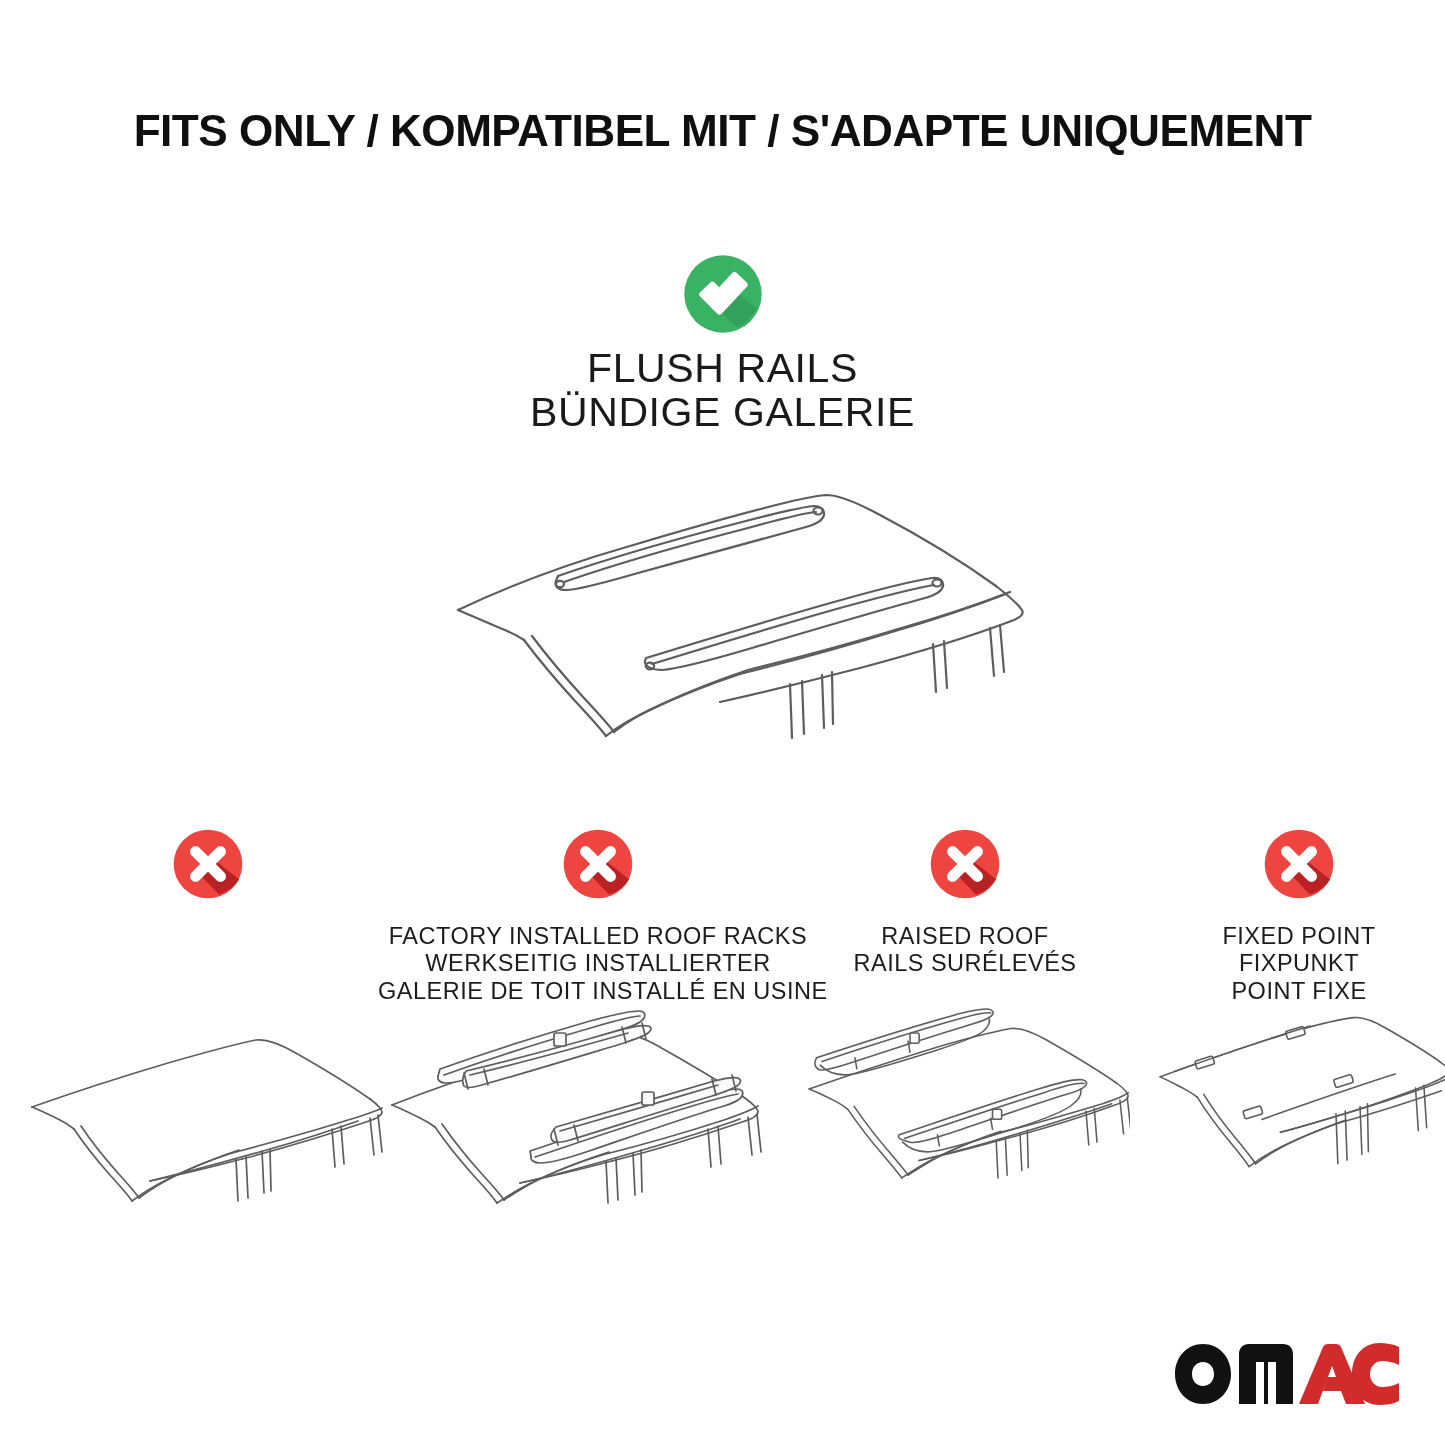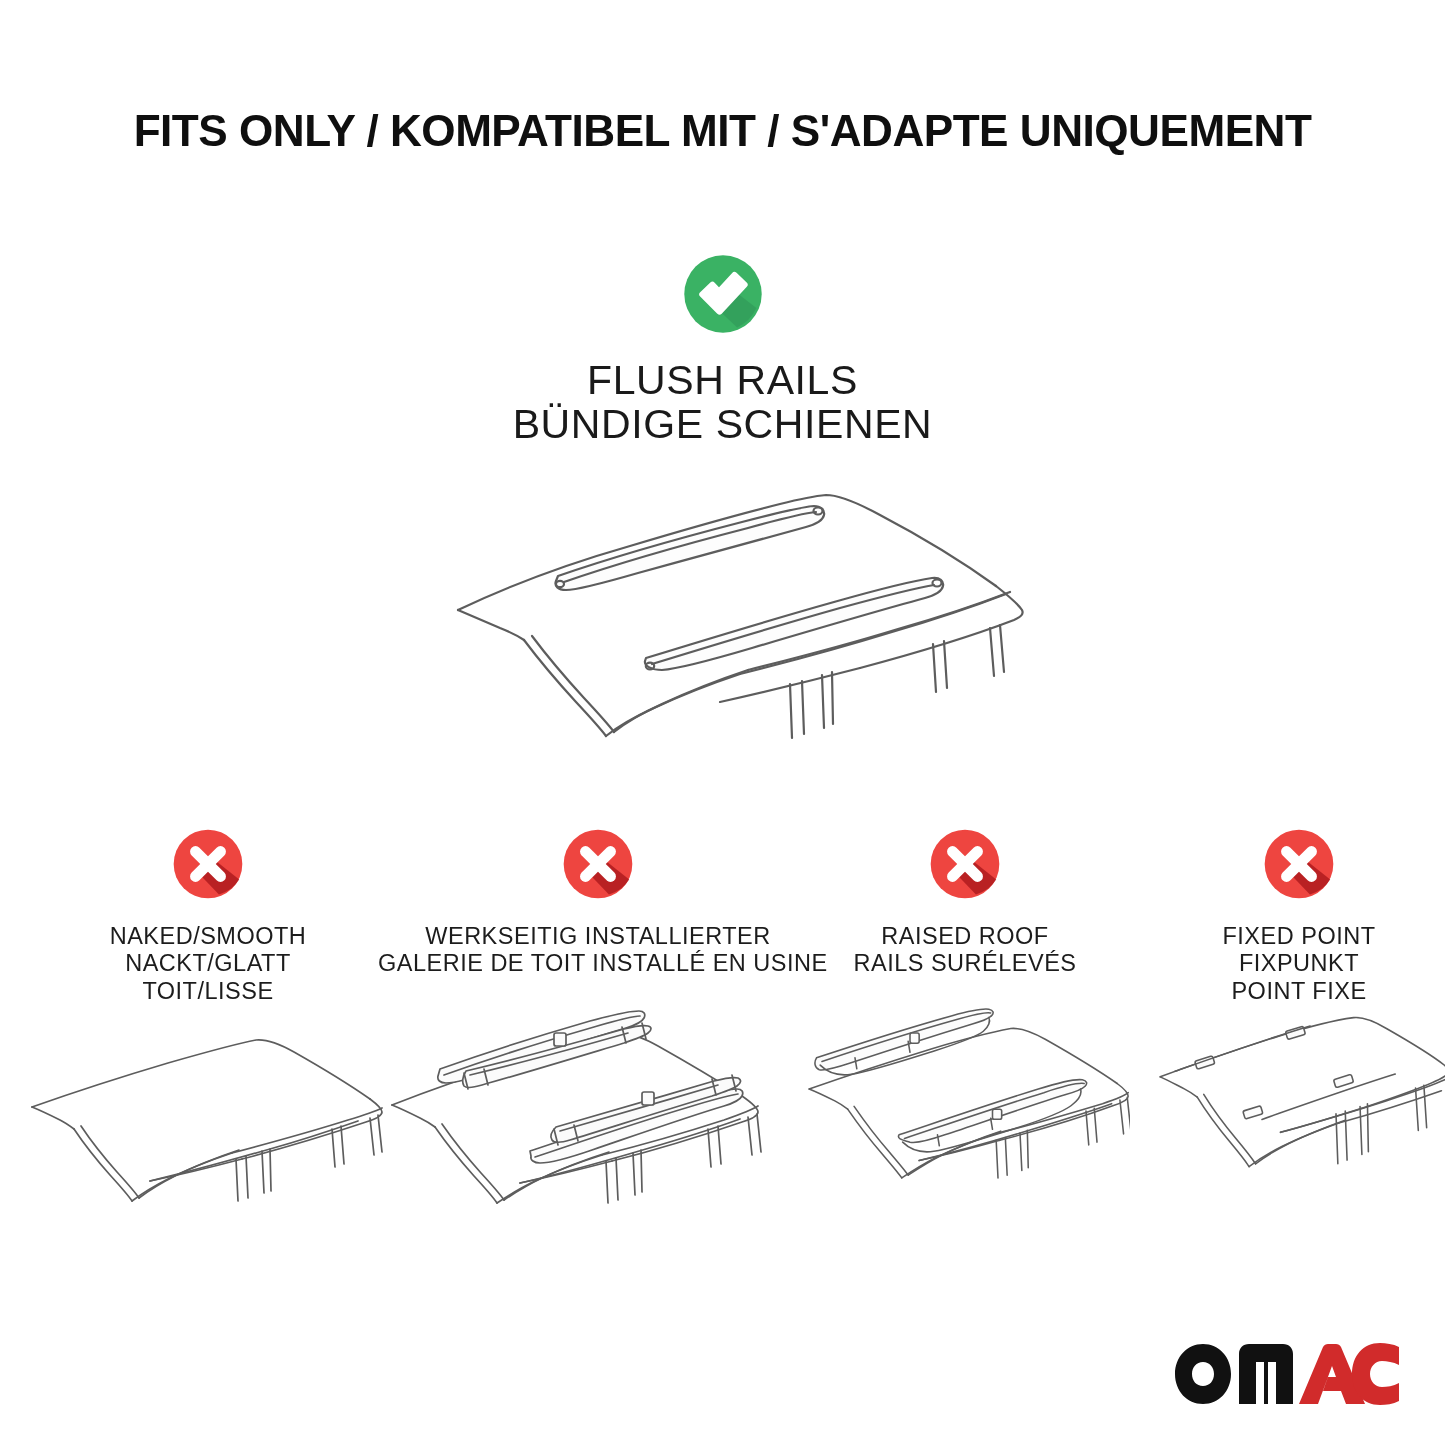--- a/index.html
+++ b/index.html
@@ -42,21 +42,21 @@
   }
   .badge {
     width: 88px;
     height: 88px;
     display: inline-block;
     position: relative;
   }
   .badge svg { display: block; width: 88px; height: 88px; }
 
   .featured-labels {
-    margin-top: 16px;
+    margin-top: 4px;
     font-family: "Liberation Sans", sans-serif;
     font-weight: 300;
     font-size: 41px;
     line-height: 1.08;
     letter-spacing: 0.6px;
     color: #1a1a1a;
   }
   .featured-labels div { white-space: nowrap; }
 
   
@@ -135,21 +135,21 @@
   <span class="badge">
     <svg viewBox="0 0 100 100" xmlns="http://www.w3.org/2000/svg">
       <circle cx="50" cy="50" r="44" fill="#3AB264"></circle>
       <path d="M53 39 L88 66 A44 44 0 0 1 66 88 L34 58 Z" fill="#2E9455" opacity="0.55"></path>
       <path d="M26.5 50.5 L38 39.5 L45.5 47.5 L63 28.5 L74.5 39.5 L46 70 Z" fill="#ffffff" stroke="#ffffff" stroke-width="7" stroke-linejoin="round"></path>
     </svg>
   </span>
 
   <div class="featured-labels">
     <div>FLUSH RAILS</div>
-    <div>BÜNDIGE SCHIENEN</div>
+    <div>BÜNDIGE GALERIE</div>
   </div>
 </div>
 
 <div class="featured-art">
   <svg viewBox="0 0 600 300" xmlns="http://www.w3.org/2000/svg">
     <g fill="none" stroke="#5d5d5d" stroke-width="2.2" stroke-linecap="round" stroke-linejoin="round">
 
       <path d="M18 140 C 60 120 120 96 190 76 C 250 58 300 44 340 34 C 360 29 375 26 386 25
                C 400 25 418 33 440 45 C 480 66 520 90 556 116"></path>
       <path d="M556 116 C 570 127 578 134 582 140 C 584 144 581 147 574 150
@@ -201,25 +201,20 @@
       <span class="badge">
         <svg viewBox="0 0 100 100" xmlns="http://www.w3.org/2000/svg">
           <circle cx="50" cy="50" r="44" fill="#EE4540"></circle>
           <path d="M55 42 L90 70 A44 44 0 0 1 64 89 L36 60 Z" fill="#AF1B1E" opacity="0.85"></path>
           <g stroke="#ffffff" stroke-width="14" stroke-linecap="round">
             <line x1="34" y1="34" x2="66" y2="66"></line>
             <line x1="66" y1="34" x2="34" y2="66"></line>
           </g>
         </svg>
       </span>
-    </div>
-    <div class="col-labels">
-      <div>NAKED/SMOOTH</div>
-      <div>NACKT/GLATT</div>
-      <div>TOIT/LISSE</div>
     </div>
     <div class="col-art">
       <svg viewBox="0 0 380 230" xmlns="http://www.w3.org/2000/svg">
         <g fill="none" stroke="#5d5d5d" stroke-width="1.7" stroke-linecap="round" stroke-linejoin="round">
           <path d="M14 96 C 48 84 96 68 150 52 C 192 40 222 32 238 29 C 248 28 260 32 276 41
                    C 306 58 332 74 352 88"></path>
           <path d="M352 88 C 360 94 364 98 364 101 C 364 105 358 108 348 111
                    C 318 121 270 136 224 148"></path>
           <path d="M224 148 C 190 157 156 165 132 170"></path>
           <path d="M14 96 C 24 100 34 105 42 109 C 48 112 52 115 56 118"></path>
@@ -250,20 +245,21 @@
           <circle cx="50" cy="50" r="44" fill="#EE4540"></circle>
           <path d="M55 42 L90 70 A44 44 0 0 1 64 89 L36 60 Z" fill="#AF1B1E" opacity="0.85"></path>
           <g stroke="#ffffff" stroke-width="14" stroke-linecap="round">
             <line x1="34" y1="34" x2="66" y2="66"></line>
             <line x1="66" y1="34" x2="34" y2="66"></line>
           </g>
         </svg>
       </span>
     </div>
     <div class="col-labels">
+      <div>FACTORY INSTALLED ROOF RACKS</div>
       <div>WERKSEITIG INSTALLIERTER</div>
       <div>GALERIE DE TOIT INSTALLÉ EN USINE</div>
     </div>
     <div class="col-art">
       <svg viewBox="0 0 440 240" xmlns="http://www.w3.org/2000/svg">
         <g fill="none" stroke="#5d5d5d" stroke-width="1.7" stroke-linecap="round" stroke-linejoin="round">
 
           <path d="M14 104 C 50 90 100 72 154 56 C 196 44 226 36 242 33 C 252 32 264 36 280 45
                    C 312 63 342 81 364 95"></path>
           <path d="M364 95 C 374 102 380 107 380 111 C 380 115 374 118 364 121

